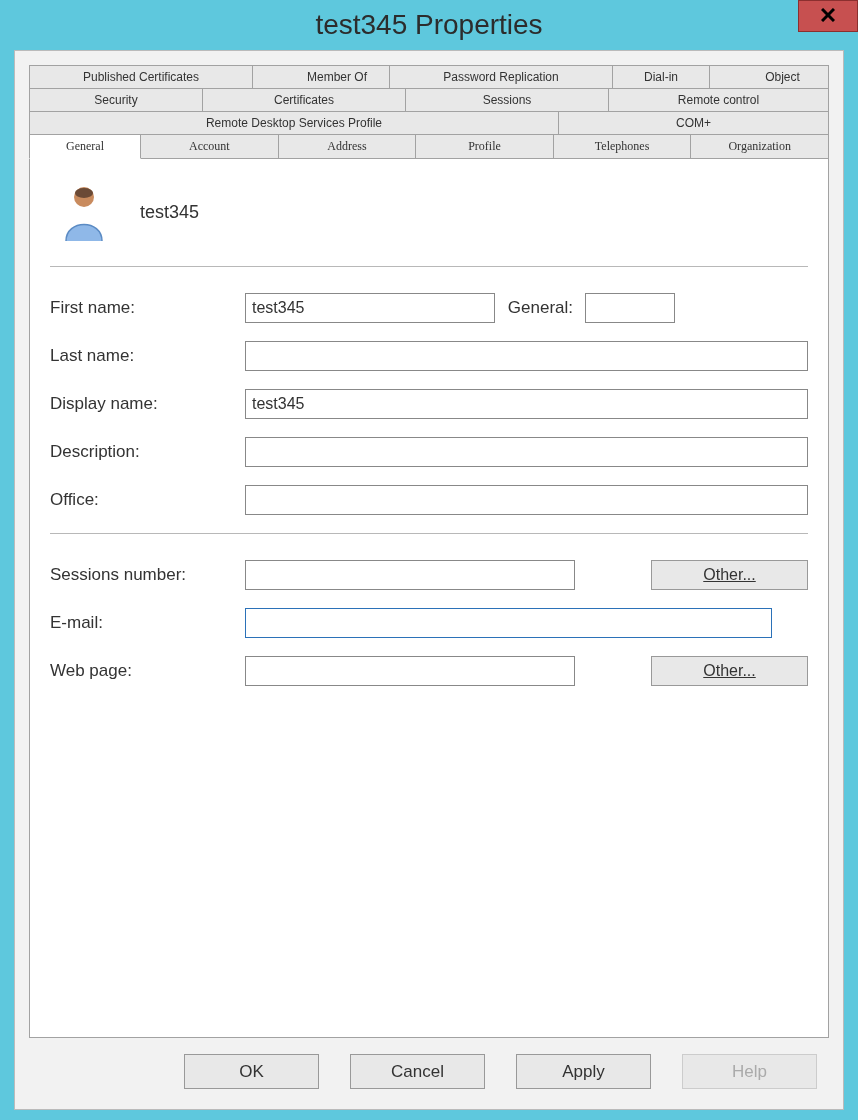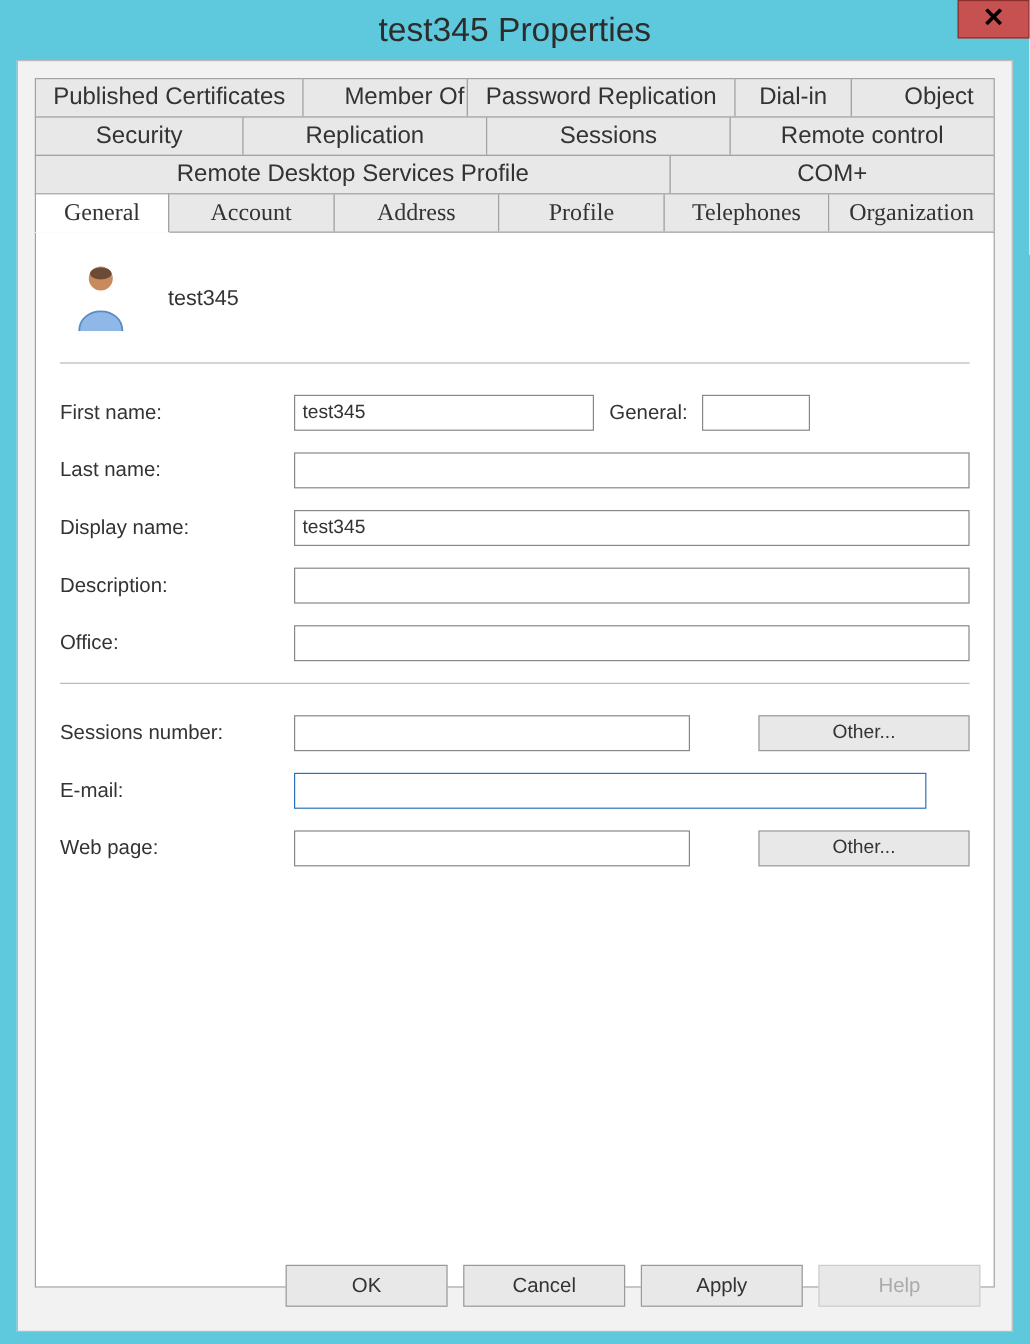--- a/index.html
+++ b/index.html
@@ -58,21 +58,21 @@
   }
   .tabrow {
     display: flex;
     gap: 0;
   }
   .tab {
     background: #e8e8e8;
     border: 1px solid #a2a2a2;
     padding: 4px 0;
     text-align: center;
-    font-size: 20px;
+    font-size: 12px;
     color: #333;
     cursor: pointer;
     margin-left: -1px;
   }
   .tab:first-child { margin-left: 0; }
   .tabrow + .tabrow { margin-top: -1px; }
 
   .row1 .tab:nth-child(1){flex:0 0 224px;}
   .row1 .tab:nth-child(2){flex:0 0 138px;padding-left:32px;}
   .row1 .tab:nth-child(3){flex:0 0 224px;}
@@ -138,41 +138,42 @@
   }
 
   .firstname-inp { width: 250px; }
   .initials-lbl { width: 90px; text-align: right; padding-right: 12px; font-size:17px; }
   .initials-inp { width: 90px; }
   .wide { flex:1; }
 
   .contact-inp { width: 330px; }
   .other-btn {
     margin-left: auto;
-    width: 176px;
+    width: 157px;
     height: 30px;
     background: #e8e8e8;
     border: 1px solid #999;
     font-size: 16px;
     color: #333;
     cursor: pointer;
+    text-decoration: underline;
   }
 
   .email-inp {
     border: 1px solid #2b71b8;
     width: 527px;
   }
 
   .buttonbar {
     position: absolute;
     bottom: 20px;
     left: 0; right: 0;
     display: flex;
     justify-content: flex-end;
-    gap: 13px;
+    gap: 31px;
     padding: 0 26px;
   }
   .btn {
     width: 135px;
     height: 35px;
     background: #e8e8e8;
     border: 1px solid #999;
     font-size: 17px;
     color: #333;
     cursor: pointer;
@@ -205,21 +206,21 @@
     <div class="tabstrip">
       <div class="tabrow row1">
         <div class="tab">Published Certificates</div>
         <div class="tab">Member Of</div>
         <div class="tab">Password Replication</div>
         <div class="tab">Dial-in</div>
         <div class="tab">Object</div>
       </div>
       <div class="tabrow row2">
         <div class="tab">Security</div>
-        <div class="tab">Replication</div>
+        <div class="tab">Certificates</div>
         <div class="tab">Sessions</div>
         <div class="tab">Remote control</div>
       </div>
       <div class="tabrow row3">
         <div class="tab">Remote Desktop Services Profile</div>
         <div class="tab">COM+</div>
       </div>
       <div class="tabrow row4">
         <div class="tab active">General</div>
         <div class="tab">Account</div>

